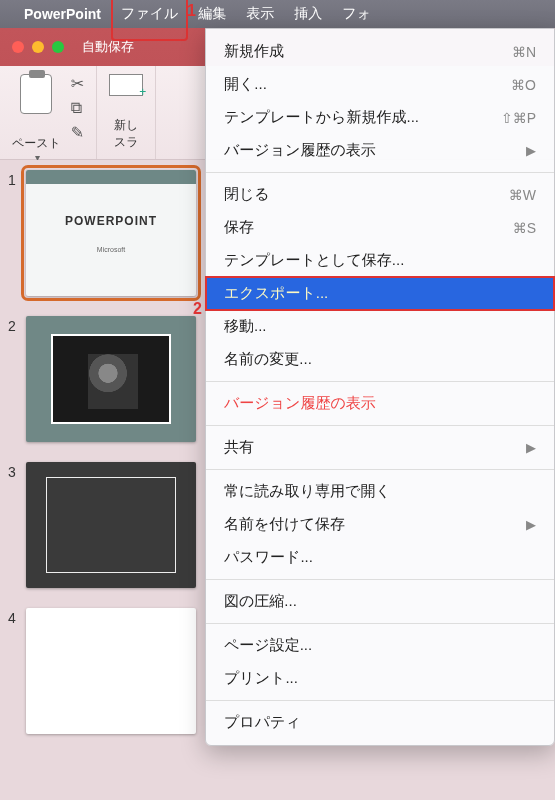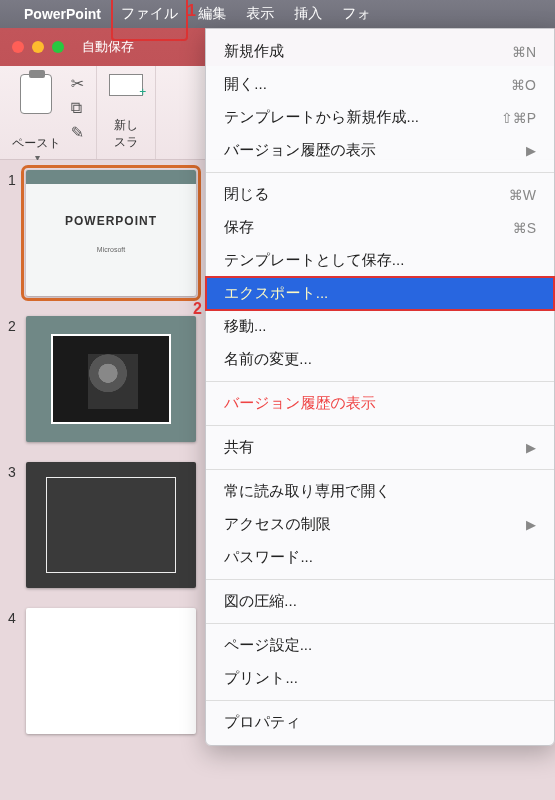--- a/index.html
+++ b/index.html
@@ -178,21 +178,21 @@
     <div class="dd-sep"></div>
     <div class="dd-item">
       <span>共有</span>
       <span class="dd-sub">▶</span>
     </div>
     <div class="dd-sep"></div>
     <div class="dd-item">
       <span>常に読み取り専用で開く</span>
     </div>
     <div class="dd-item">
-      <span>アクセスの制限</span>
+      <span>名前を付けて保存</span>
       <span class="dd-sub">▶</span>
     </div>
     <div class="dd-item">
       <span>パスワード...</span>
     </div>
     <div class="dd-sep"></div>
     <div class="dd-item">
       <span>図の圧縮...</span>
     </div>
     <div class="dd-sep"></div>

